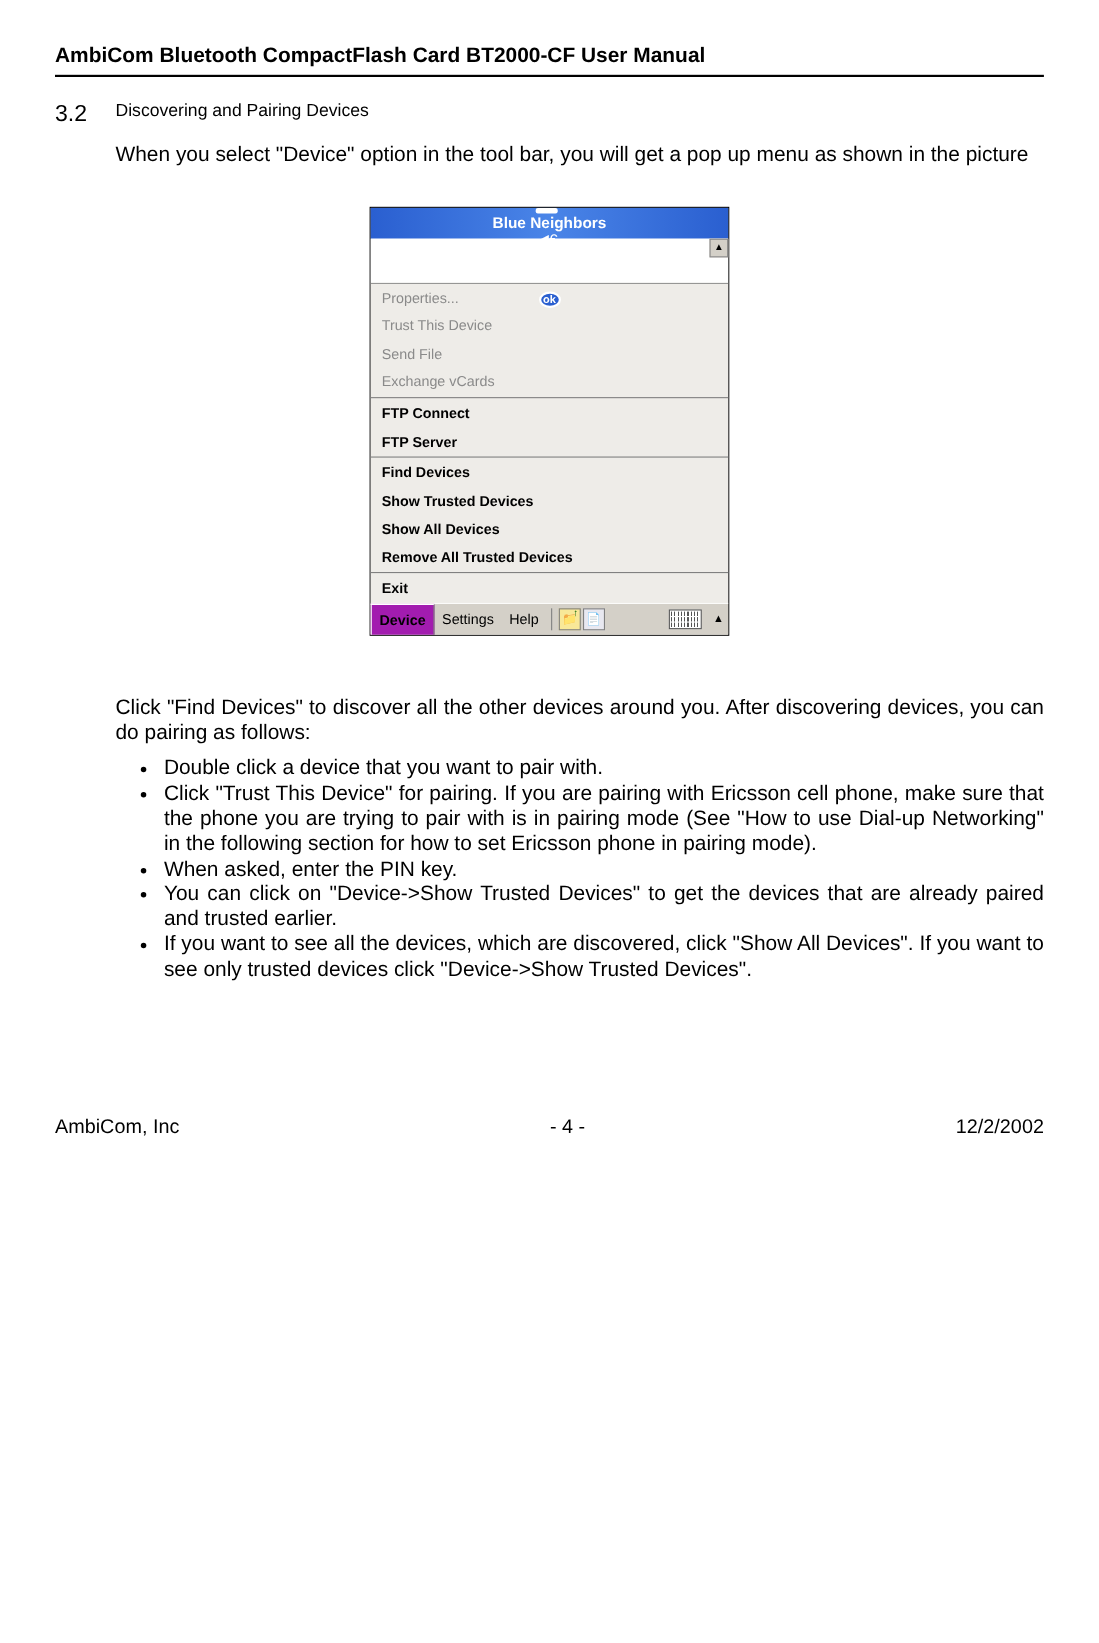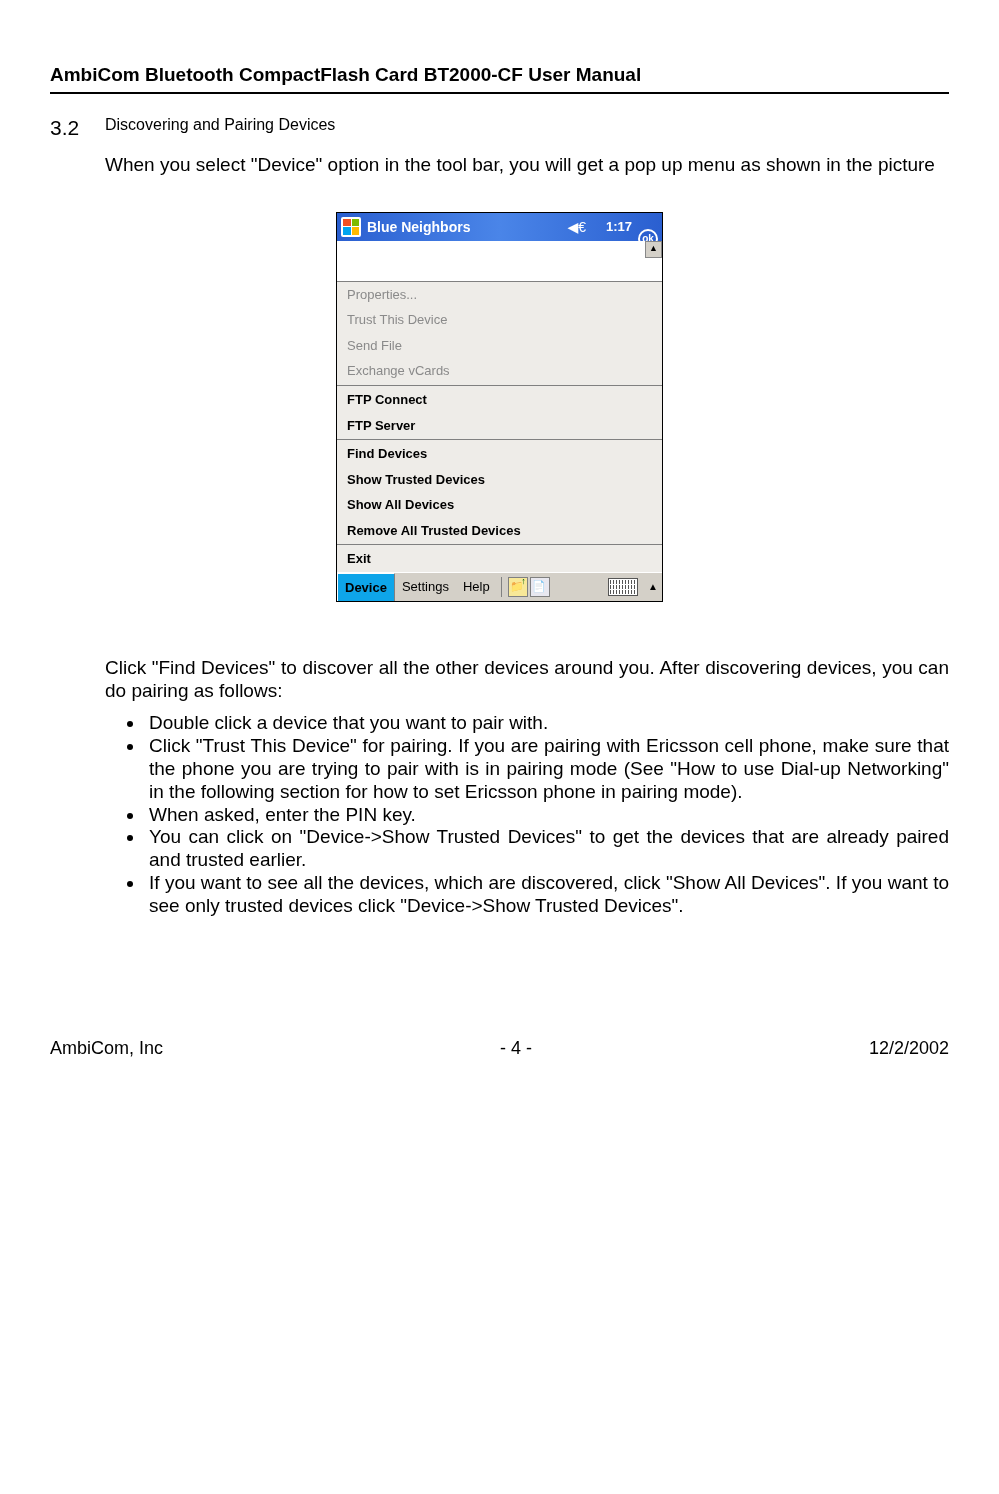--- a/index.html
+++ b/index.html
@@ -7,21 +7,20 @@
       margin: 0;
       padding: 40px 50px;
       width: 999px;
       box-sizing: border-box;
       color: #000;
     }
     .header-title {
       font-weight: bold;
       font-size: 19px;
       margin-bottom: 6px;
-      margin-top: 24px;
     }
     .header-rule {
       border: none;
       border-top: 2.5px solid #000;
       margin: 0 0 22px 0;
     }
     .section {
       display: flex;
       align-items: flex-start;
       margin-bottom: 14px;
@@ -53,20 +52,21 @@
       font-family: Tahoma, Verdana, sans-serif;
       font-size: 13px;
     }
     .title-bar {
       background: linear-gradient(to right, #2a5fd0, #4a85e8, #2a5fd0);
       color: #fff;
       height: 28px;
       display: flex;
       align-items: center;
       padding: 0 4px;
+      flex-direction: column;
     }
     .win-flag {
       width: 20px;
       height: 20px;
       background: #fff;
       border-radius: 2px;
       display: grid;
       grid-template-columns: 1fr 1fr;
       grid-template-rows: 1fr 1fr;
       gap: 1px;
@@ -156,21 +156,21 @@
     .bb-btn {
       padding: 3px 7px;
       font-size: 13px;
       line-height: 1;
       height: 100%;
       display: flex;
       align-items: center;
       box-sizing: border-box;
     }
     .bb-btn.active {
-      background: #0ea5e9;
+      background: #a21caf;
       border-top: 1px solid #fff;
       border-left: 1px solid #fff;
       border-right: 1px solid #808080;
       font-weight: bold;
     }
     .bb-sep {
       width: 1px;
       height: 20px;
       background: #808080;
       margin: 0 4px;

